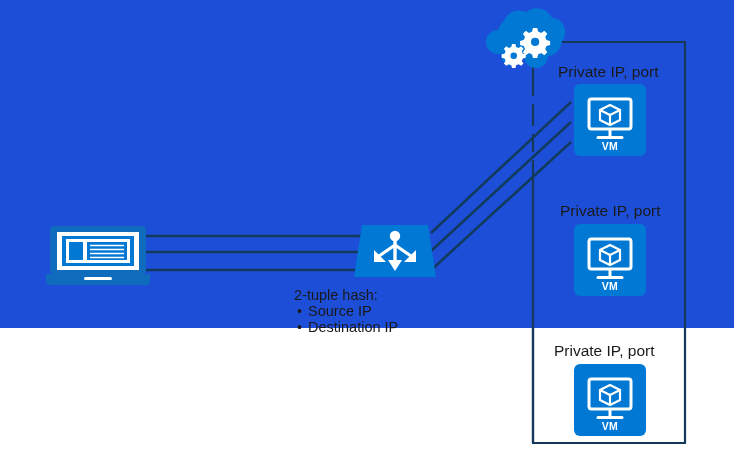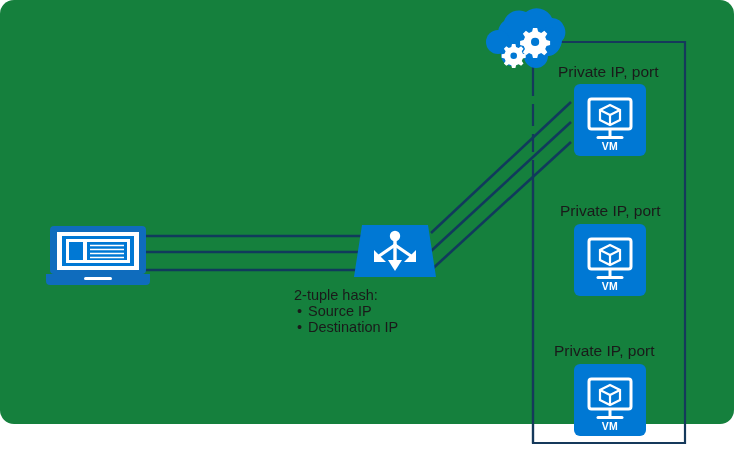--- a/index.html
+++ b/index.html
@@ -9,23 +9,22 @@
   }
   body {
     width: 734px;
     height: 456px;
     font-family: "Liberation Sans", sans-serif;
     overflow: hidden;
   }
   #diagram-root {
     position: relative;
     width: 734px;
-    height: 424px;
-    background: #15803d;
-    border-radius: 14px;
+    height: 328px;
+    background: #1d4ed8;
   }
   svg.canvas {
     position: absolute;
     top: 0;
     left: 0;
     width: 734px;
     height: 456px;
   }
   .label-text {
     font-family: "Liberation Sans", sans-serif;

